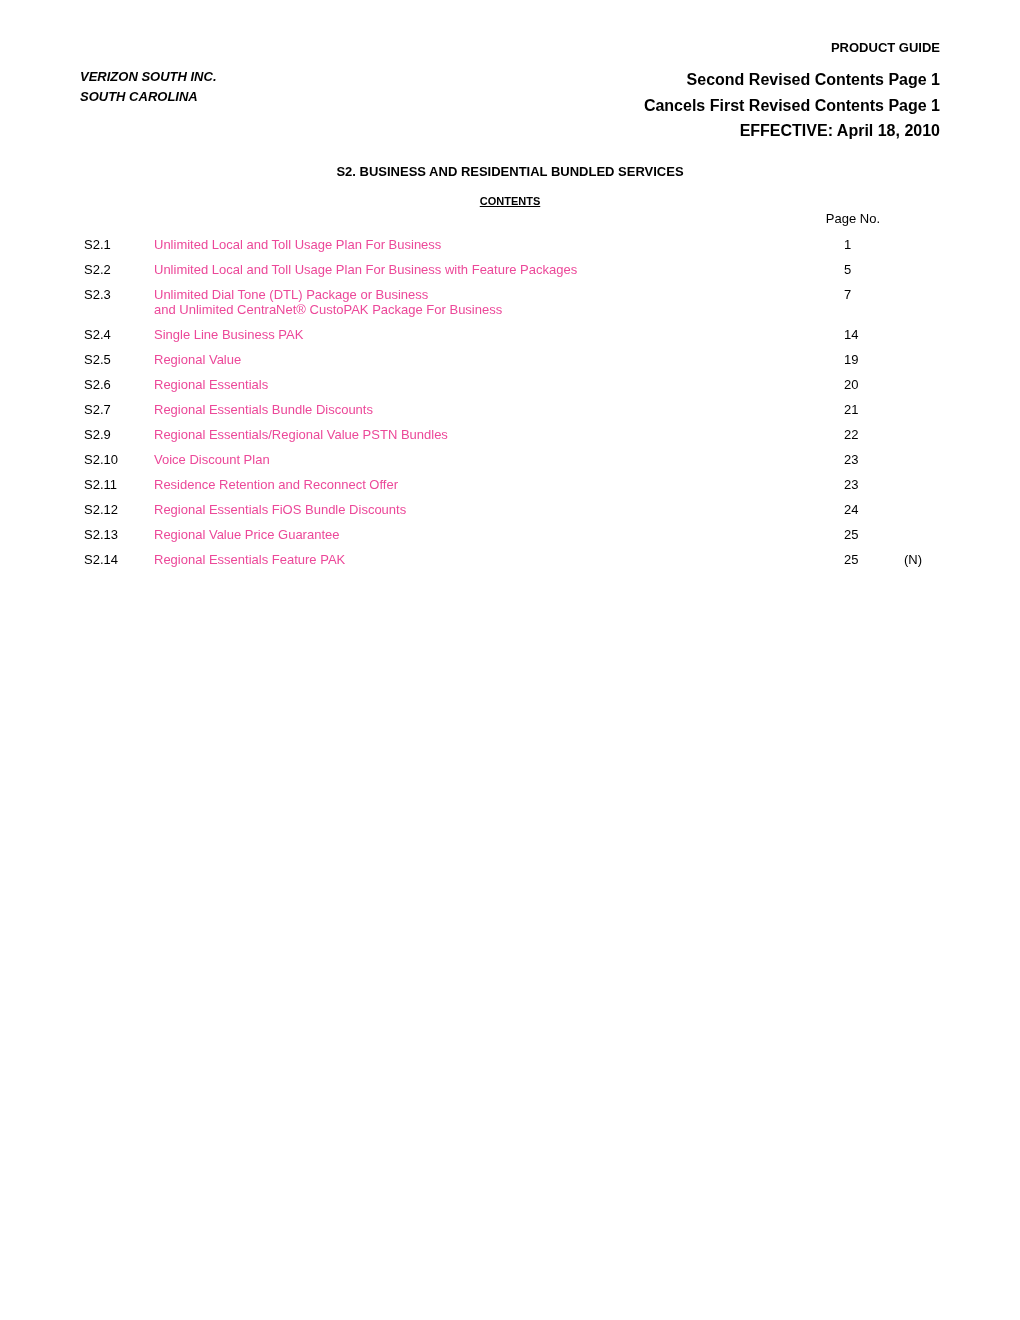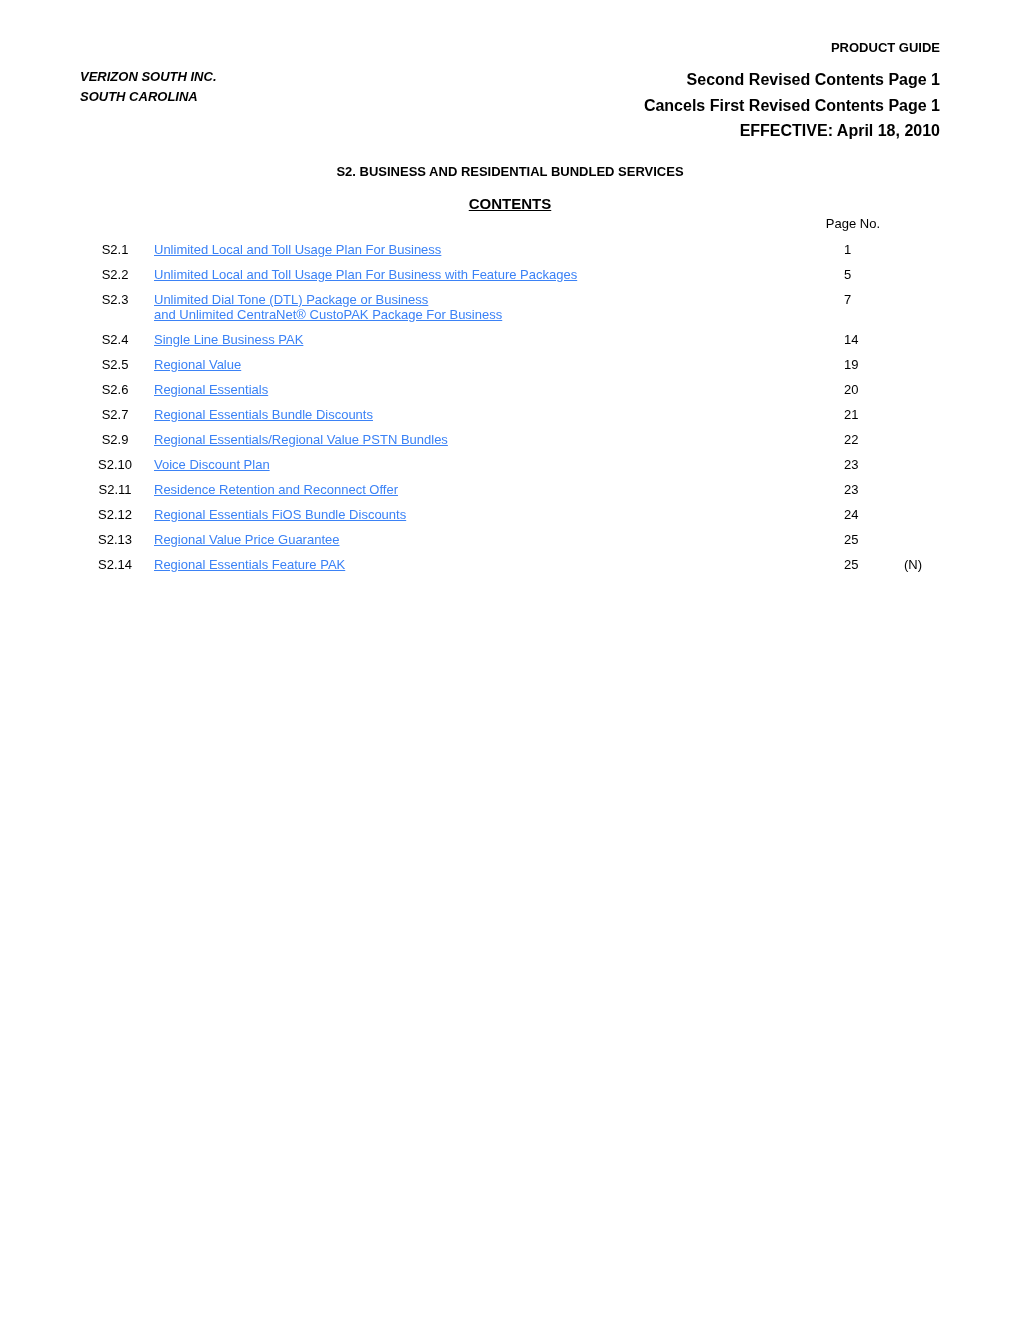--- a/index.html
+++ b/index.html
@@ -56,21 +56,21 @@
       text-align: center;
       font-weight: bold;
       font-size: 13px;
       margin-bottom: 16px;
       margin-top: 8px;
     }
 
     .contents-title {
       text-align: center;
       font-weight: bold;
-      font-size: 15px;
+      font-size: 11px;
       text-decoration: underline;
       margin-bottom: 4px;
     }
 
     .page-no-row {
       display: flex;
       justify-content: flex-end;
       padding-right: 60px;
       font-size: 13px;
       margin-bottom: 6px;
@@ -83,41 +83,39 @@
 
     .contents-table tr td {
       padding: 5px 4px;
       vertical-align: top;
       font-size: 13px;
     }
 
     .col-section {
       width: 70px;
       white-space: nowrap;
-      text-align: center;
     }
 
     .col-title {
       width: auto;
     }
 
     .col-page {
       width: 60px;
       text-align: left;
       padding-left: 20px;
     }
 
     .col-note {
       width: 40px;
       text-align: left;
     }
 
     .link-style {
-      text-decoration: underline;
-      color: #3b82f6;
+      color: #ec4899;
     }
   </style>
 </head>
 <body>
 
 <div class="page">
 
   <div class="header-center">PRODUCT GUIDE</div>
 
   <div class="header-row">

